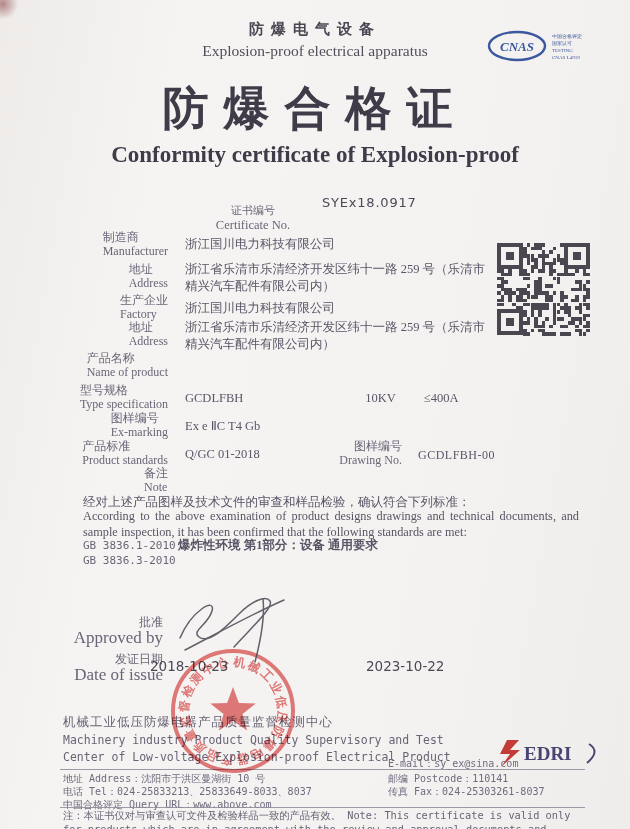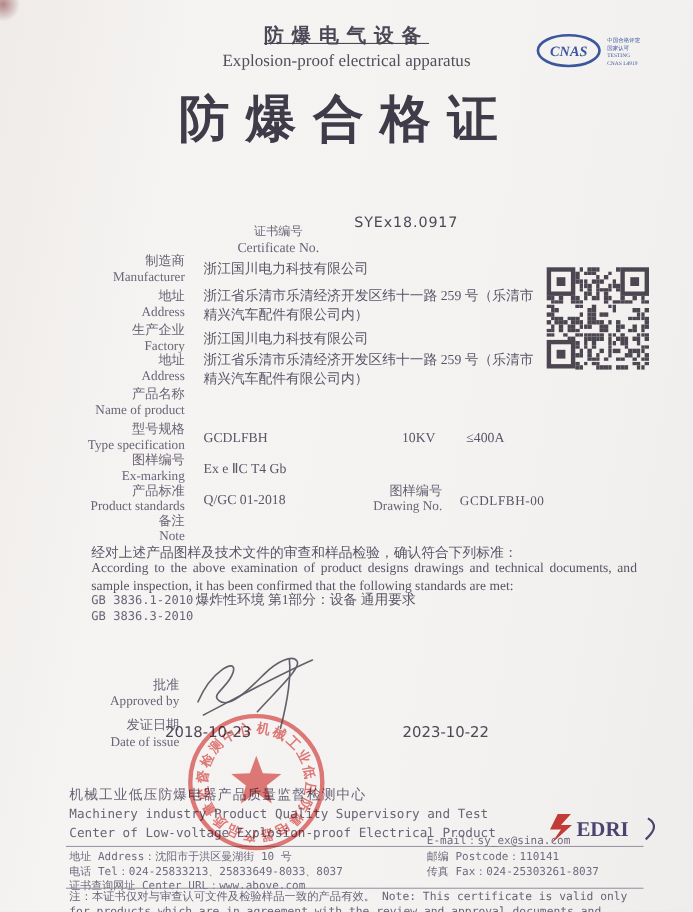--- a/index.html
+++ b/index.html
@@ -10,59 +10,59 @@
   .smudge{position:absolute;left:0;top:0;width:18px;height:20px;
     background:radial-gradient(circle at 15% 20%, rgba(130,50,55,.55), rgba(130,50,55,0) 70%);}
   .abs{position:absolute;}
   
   .cma{left:84px;top:22px;text-align:center;color:#c5403d;}
   .cma .box{width:54px;height:30px;border:2.5px solid #c5403d;border-radius:12px;
     display:flex;align-items:center;justify-content:center;font-family:"Liberation Sans",sans-serif;
     font-weight:bold;font-size:18px;letter-spacing:1px;}
   .cma .num{font-size:6px;letter-spacing:.5px;margin-top:2px;font-family:"DejaVu Sans Mono",monospace;}
   .hdr-center{left:0;right:0;top:20px;text-align:center;}
-  .hdr-zh{font-size:18px;font-weight:bold;letter-spacing:7px;color:#4c4754;text-decoration:underline;}
+  .hdr-zh{font-size:15px;font-weight:bold;letter-spacing:7px;color:#4c4754;}
   .hdr-en{font-size:15.5px;margin-top:3px;color:#534e5c;}
   .cnas{left:486px;top:28px;}
   
   .big-title{left:0;right:0;top:78px;text-align:center;font-size:46px;font-weight:600;
     letter-spacing:15px;color:#403b49;}
   .subtitle{left:0;right:0;top:142px;text-align:center;font-size:23px;font-weight:bold;color:#403b49;}
   
   .certno-lbl{left:198px;top:203px;width:110px;text-align:center;color:#6b6477;}
   .certno-lbl .zh{font-size:11px;display:block;}
   .certno-lbl .en{font-size:12.5px;display:block;}
   .certno-val{left:322px;top:195px;font-family:"DejaVu Sans",sans-serif;font-size:13px;
     letter-spacing:.8px;color:#4d4856;}
   
-  .lbl{right:462px;text-align:right;color:#6b6477;white-space:nowrap;line-height:14px;}
+  .lbl{right:462px;text-align:left;color:#6b6477;white-space:nowrap;line-height:14px;}
   .lbl .zh{font-size:12px;display:block;}
   .lbl .en{font-size:12px;display:block;}
   .val{left:185px;width:300px;font-size:12.5px;color:#5a5466;line-height:17px;}
   .dwg-lbl{right:228px;text-align:right;color:#6b6477;line-height:14px;}
   .dwg-lbl .zh{font-size:12px;display:block;}
   .dwg-lbl .en{font-size:12px;display:block;}
   .dwg-val{left:418px;font-size:12px;color:#5a5466;letter-spacing:.5px;}
   .spec-rating{margin-left:122px;}
   .spec-current{margin-left:28px;}
   .qr{left:497px;top:243px;width:93px;height:92px;}
   .qr i{position:absolute;background:#4b4650;display:block;}
   .qr .f{position:absolute;width:26px;height:26px;border:4px solid #4b4650;box-sizing:border-box;}
   .qr .f::after{content:"";position:absolute;left:5px;top:5px;width:8px;height:8px;background:#4b4650;}
   .qr .f.tl{left:0;top:0;} .qr .f.tr{right:0;top:0;} .qr .f.bl{left:0;bottom:0;}
   
   .stmt-zh{left:83px;top:494px;font-size:12.5px;color:#5a5466;}
   .stmt-en{left:83px;top:509px;width:496px;font-size:12.3px;color:#5a5466;line-height:15.5px;
     text-align:justify;}
   .std-code{left:83px;font-size:12px;color:#6b6477;font-family:"DejaVu Sans Mono",monospace;font-size:11px;}
-  .std-desc{left:178px;font-size:12.5px;color:#5a5466;}
+  .std-desc{left:178px;font-size:12.5px;color:#5a5466;font-weight:bold;}
   
   .ap-lbl{right:467px;text-align:right;color:#6b6477;line-height:15px;white-space:nowrap;}
   .ap-lbl .zh{font-size:12px;display:block;}
-  .ap-lbl .en{font-size:12px;display:block;}
+  .ap-lbl .en{font-size:17px;display:block;}
   .issue-val{left:150px;top:658px;font-family:"DejaVu Sans",sans-serif;font-size:13.5px;
     color:#4d4856;z-index:1;}
   .valid-lbl{right:275px;text-align:right;color:#6b6477;line-height:15px;top:652px;white-space:nowrap;}
   .valid-lbl .zh{font-size:12px;display:block;}
   .valid-lbl .en{font-size:12.5px;display:block;}
   .valid-val{left:366px;top:658px;font-family:"DejaVu Sans",sans-serif;font-size:13.5px;color:#4d4856;}
   .sig{left:170px;top:590px;z-index:3;}
   .stamp{left:168px;top:646px;z-index:2;mix-blend-mode:multiply;opacity:.82;}
   
   .org-zh{left:63px;top:714px;font-size:12.5px;color:#6a6376;letter-spacing:1px;}
@@ -91,20 +91,21 @@
       <ellipse cx="31" cy="18" rx="28" ry="14" fill="none" stroke="#3b579d" stroke-width="2.4"></ellipse>
       <text x="31" y="23" text-anchor="middle" font-size="13" font-style="italic" font-weight="bold" fill="#3b579d" font-family="Liberation Serif, serif">CNAS</text>
       <text x="66" y="10" font-size="5" fill="#3b579d">中国合格评定</text>
       <text x="66" y="17" font-size="5" fill="#3b579d">国家认可</text>
       <text x="66" y="24" font-size="5" fill="#3b579d">TESTING</text>
       <text x="66" y="31" font-size="5" fill="#3b579d">CNAS L4919</text>
     </svg>
   </div>
 
   <div class="abs big-title">防爆合格证</div>
+  <div class="abs subtitle">Conformity certificate of Explosion-proof</div>
 
   <div class="abs certno-lbl">
     <span class="zh">证书编号</span>
     <span class="en">Certificate No.</span>
   </div>
   <div class="abs certno-val">SYEx18.0917</div>
 
   <div class="abs lbl" style="top:230px">
     <span class="zh">制造商</span>
     <span class="en">Manufacturer</span>
@@ -466,21 +467,21 @@
   <div class="abs contact c-right" style="top:772px">
     <span>邮编 Postcode：</span><span>110141</span>
   </div>
   <div class="abs contact c-left" style="top:785px">
     <span>电话 Tel：</span><span>024-25833213、25833649-8033、8037</span>
   </div>
   <div class="abs contact c-right" style="top:785px">
     <span>传真 Fax：</span><span>024-25303261-8037</span>
   </div>
   <div class="abs contact c-left" style="top:798px">
-    <span>证书查询网址 Center URL：</span><span>www.above.com</span>
+    <span>中国合格评定 Query URL：</span><span>www.above.com</span>
   </div>
   <div class="abs contact c-right" style="top:757px">
     <span>E-mail：</span><span>sy_ex@sina.com</span>
   </div>
 
   <div class="abs hr" style="top:807px"></div>
 
   <div class="abs note">
     <span>注：本证书仅对与审查认可文件及检验样品一致的产品有效。</span>
     <span>Note: This certificate is valid only for products which are in agreement with the review and approval documents and samples.</span>

